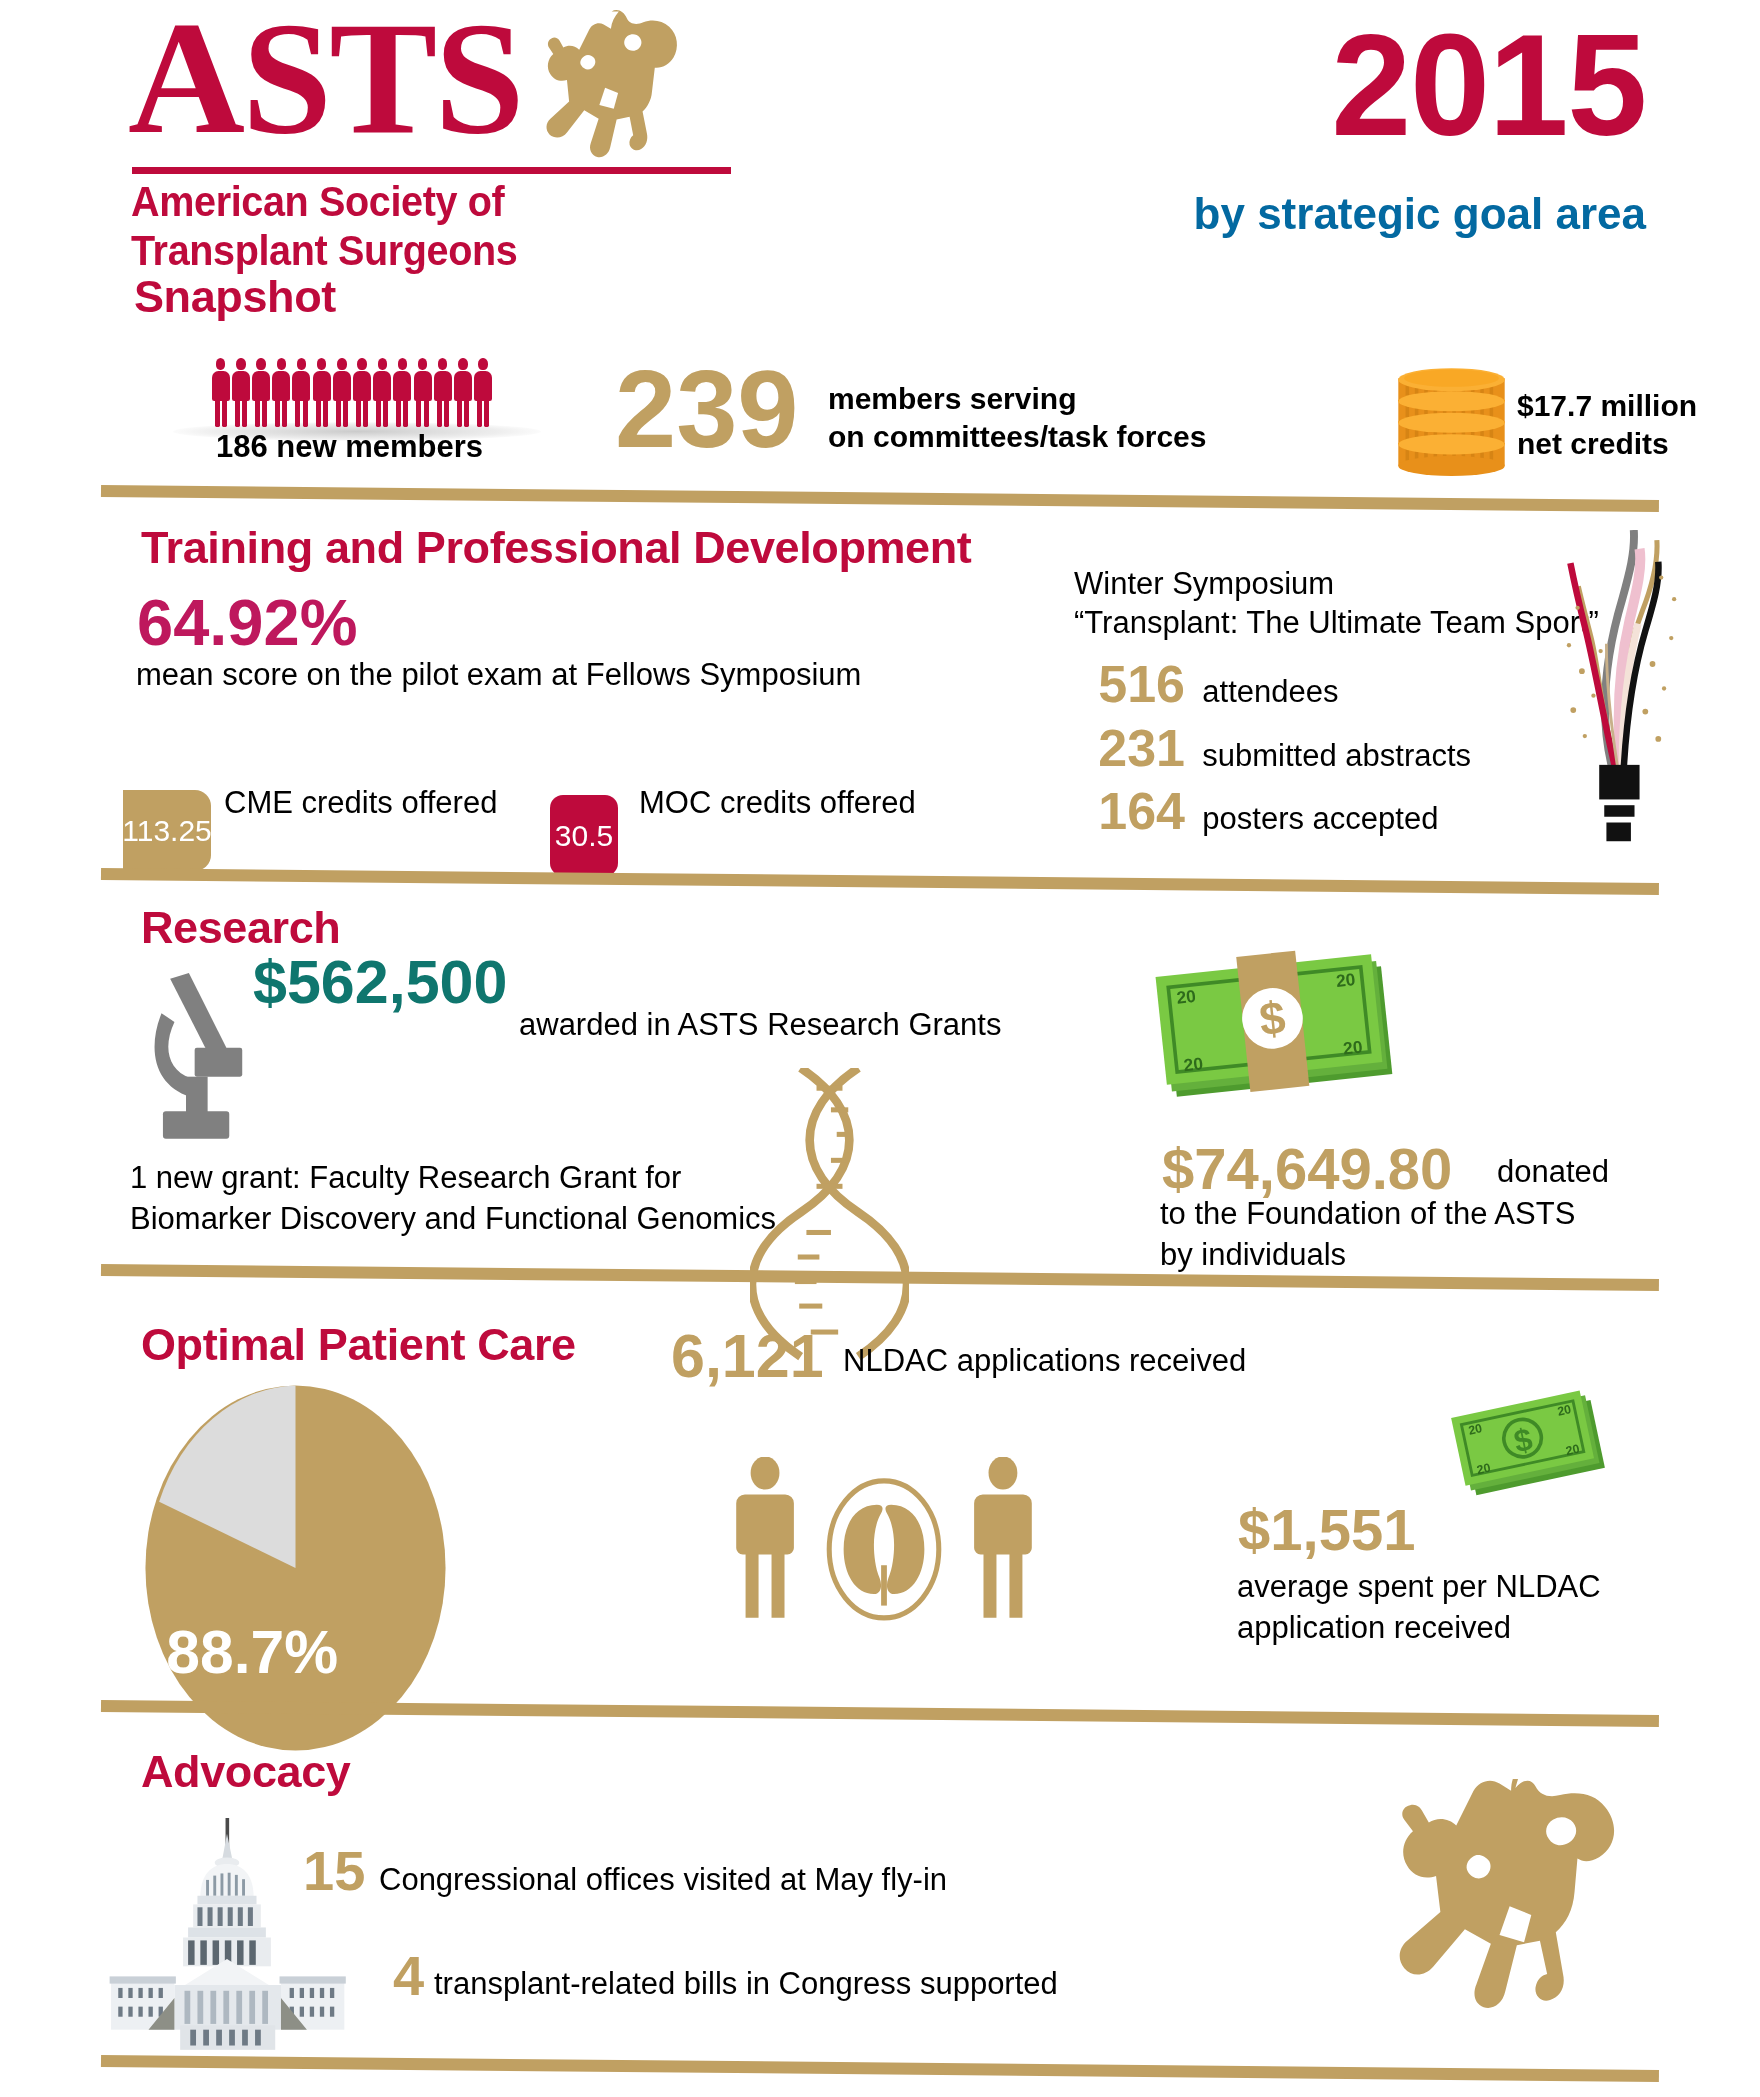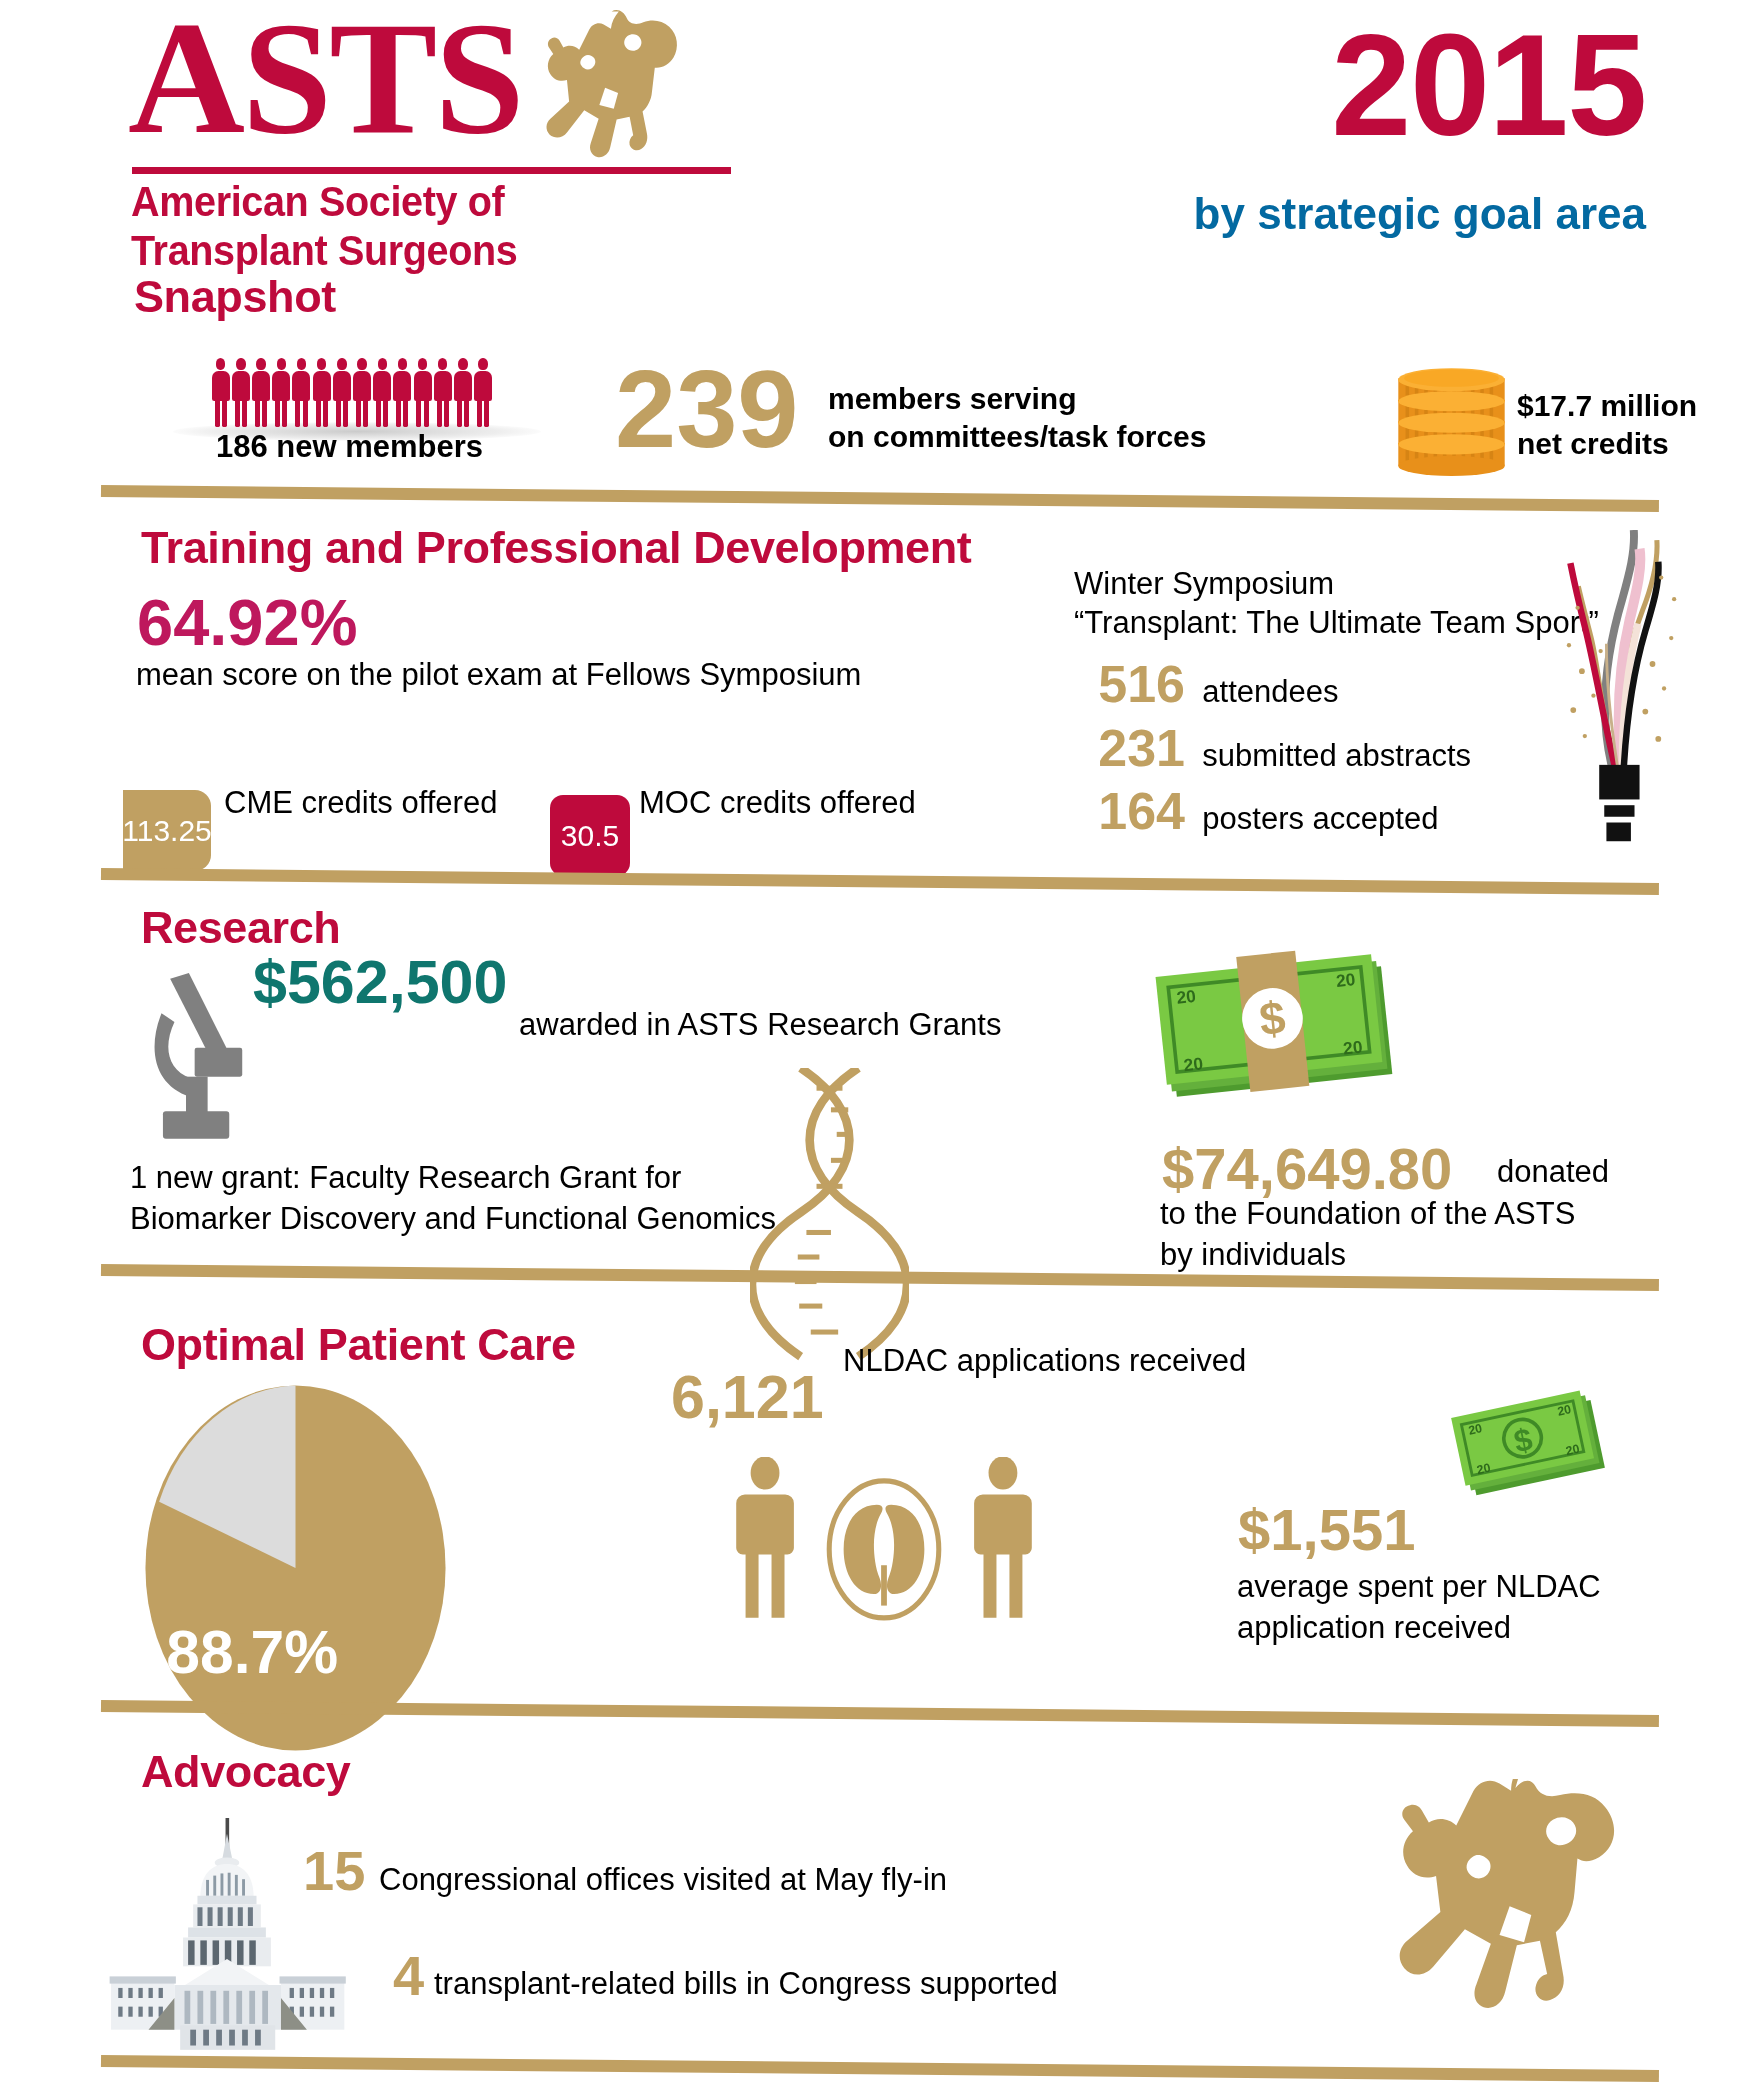--- a/index.html
+++ b/index.html
@@ -78,21 +78,21 @@
   #mean-score{left:137px;top:590px;font-size:65px;font-weight:bold;color:#be185d;line-height:1;}
   #mean-score-label{left:136px;top:657px;font-size:31px;}
 
   .credit-badge{
     position:absolute;height:81px;border-radius:0 16px 16px 0;
     display:flex;align-items:center;justify-content:center;
     color:#fff;font-size:30px;margin-top:36px;
   }
   #cme-badge{left:123px;top:754px;width:88px;background:#C0A062;}
   #cme-label{left:224px;top:785px;font-size:31px;}
-  #moc-badge{left:550px;top:759px;width:80px;background:#BE0A3C;border-radius:13px 13px 13px 13px;}
+  #moc-badge{left:550px;top:759px;width:68px;background:#BE0A3C;border-radius:13px 13px 13px 13px;}
   #moc-label{left:639px;top:785px;font-size:31px;}
 
   #winter-title{left:1074px;top:565px;font-size:31px;line-height:1.25;}
   .winter-row{position:absolute;display:flex;align-items:baseline;}
   .winter-num{font-size:52px;font-weight:bold;color:#C0A062;width:107px;text-align:right;line-height:1;}
   .winter-lbl{font-size:31px;margin-left:17.3px;}
   #wr1{left:1078px;top:658px;}
   #wr2{left:1078px;top:722px;}
   #wr3{left:1078px;top:785px;}
   #torch{left:1537px;top:530px;width:159px;height:317px;}
@@ -106,21 +106,21 @@
   #dna{left:750px;top:1068px;width:159px;height:303px;}
   #cash-stack{left:1154px;top:945px;width:260px;height:159px;}
   #donation-amount{left:1162px;top:1140px;font-size:58px;font-weight:bold;color:#C0A062;line-height:1;}
   #donation-label{left:1497px;top:1154px;font-size:31px;}
   #donation-rest{left:1160px;top:1194px;font-size:31px;line-height:1.32;}
 
   
   #opc-title{left:141px;top:1319px;}
   #pie{left:144px;top:1384px;width:303px;height:368px;}
   #pie-label{left:384px;top:1665px;font-size:31px;}
-  #nldac-num{left:671px;top:1326px;font-size:61px;font-weight:bold;color:#C0A062;line-height:1;margin-top:41px;}
+  #nldac-num{left:671px;top:1326px;font-size:61px;font-weight:bold;color:#C0A062;line-height:1;}
   #nldac-label{left:843px;top:1343px;font-size:31px;}
   #kidney-group{left:729px;top:1457px;width:310px;height:166px;}
   #bill{left:1450px;top:1384px;width:166px;height:123px;}
   #avg-amount{left:1238px;top:1501px;font-size:58px;font-weight:bold;color:#C0A062;line-height:1;}
   #avg-label{left:1237px;top:1567px;font-size:31px;line-height:1.32;}
 
   
   #advocacy-title{left:141px;top:1746px;}
   #capitol{left:105px;top:1818px;width:249px;height:234px;}
   #num15{left:303px;top:1843px;font-size:56px;font-weight:bold;color:#C0A062;line-height:1;}

